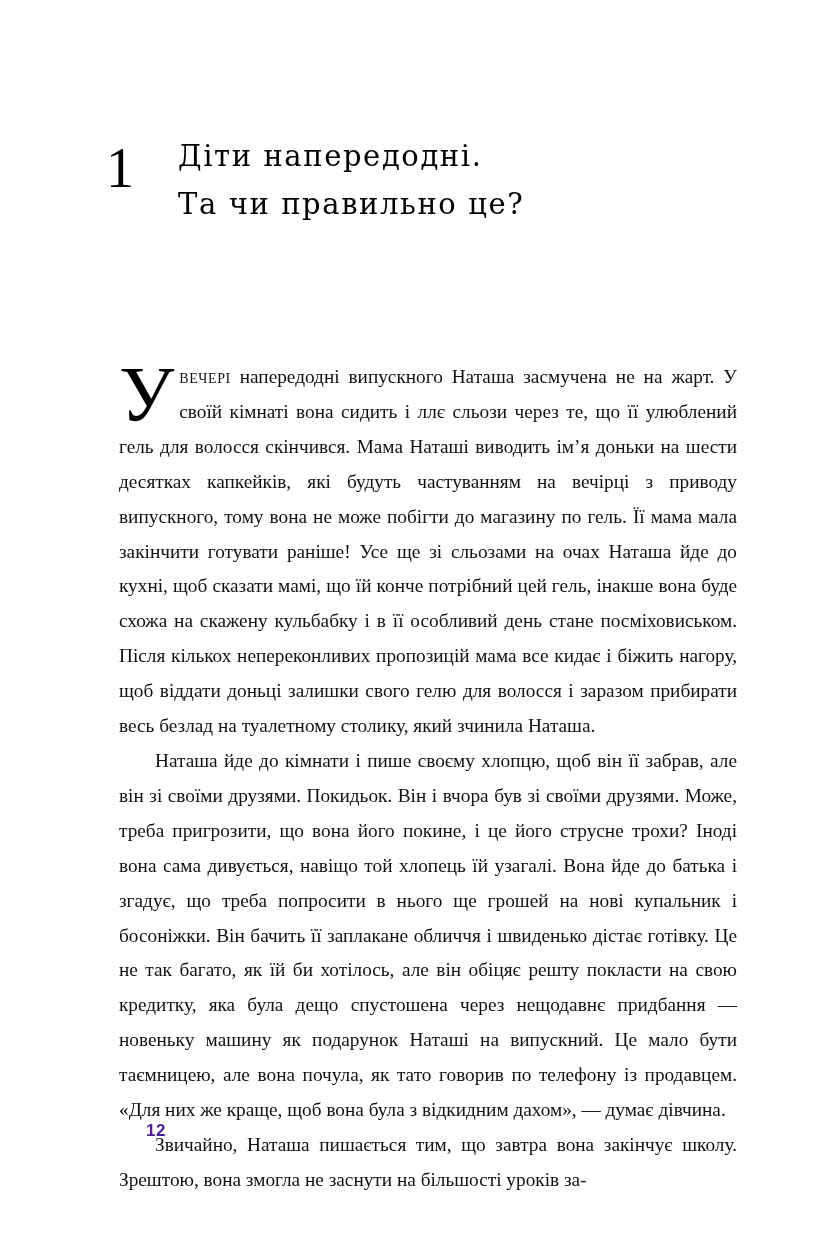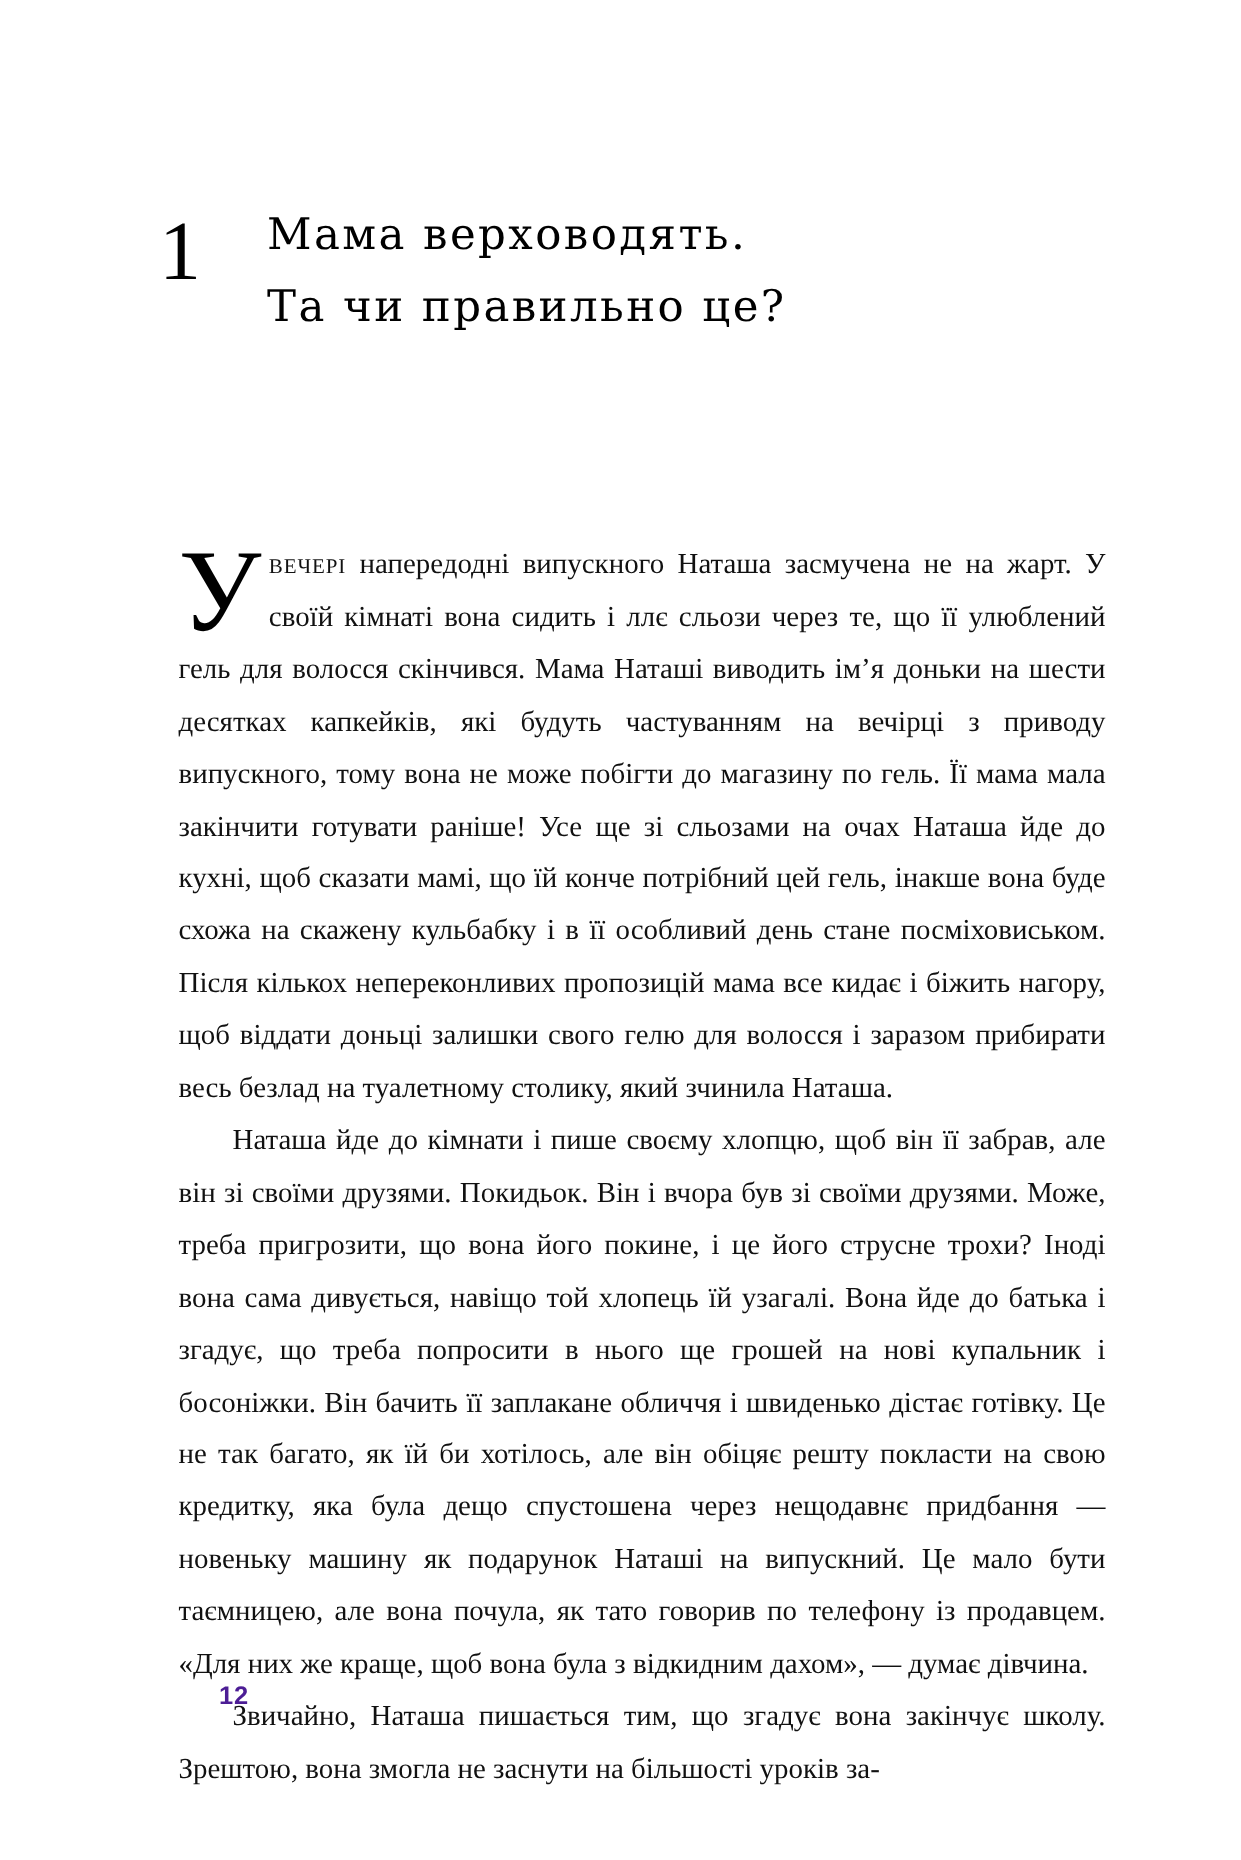--- a/index.html
+++ b/index.html
@@ -114,31 +114,31 @@
     letter-spacing: 0.5px;
   }
 </style>
 </head>
 <body>
 
 <div class="page">
 
   <div class="chapter-head">
     <div class="chapter-number">1</div>
-    <div class="chapter-title">Мама верховодять.
+    <div class="chapter-title">Діти напередодні.
 Та чи правильно це?</div>
   </div>
 
   <div class="body-block">
 
     <p class="para para-first">
       <span class="dropcap">У</span><span class="smallcaps">вечері</span><span> напередодні випускного Наташа засмучена не на жарт. У своїй кімнаті вона сидить і ллє сльози через те, що її улюблений гель для волосся скінчився. Мама Наташі виводить ім’я доньки на шести десятках капкейків, які будуть частуванням на вечірці з приводу випускного, тому вона не може побігти до магазину по гель. Її мама мала закінчити готувати раніше! Усе ще зі сльозами на очах Наташа йде до кухні, щоб сказати мамі, що їй </span><span class="ital">конче потрібний</span><span> цей гель, інакше вона буде схожа на скажену кульбабку і в її особливий день стане посміховиськом. Після кількох непереконливих пропозицій мама все кидає і біжить нагору, щоб віддати доньці залишки свого гелю для волосся і заразом прибирати весь безлад на туалетному столику, який зчинила Наташа.</span>
     </p>
 
     <p class="para indent">Наташа йде до кімнати і пише своєму хлопцю, щоб він її забрав, але він зі своїми друзями. Покидьок. Він і вчора був зі своїми друзями. Може, треба пригрозити, що вона його покине, і це його струсне трохи? Іноді вона сама дивується, навіщо той хлопець їй узагалі. Вона йде до батька і згадує, що треба попросити в нього ще грошей на нові купальник і босоніжки. Він бачить її заплакане обличчя і швиденько дістає готівку. Це не так багато, як їй би хотілось, але він обіцяє решту покласти на свою кредитку, яка була дещо спустошена через нещодавнє придбання — новеньку машину як подарунок Наташі на випускний. Це мало бути таємницею, але вона почула, як тато говорив по телефону із продавцем. «Для них же краще, щоб вона була з відкидним дахом», — думає дівчина.</p>
 
-    <p class="para indent">Звичайно, Наташа пишається тим, що згадує вона закінчує школу. Зрештою, вона змогла не заснути на більшості уроків за-</p>
+    <p class="para indent">Звичайно, Наташа пишається тим, що завтра вона закінчує школу. Зрештою, вона змогла не заснути на більшості уроків за-</p>
 
   </div>
 
   <div class="folio">12</div>
 
 </div>
 
 </body></html>

